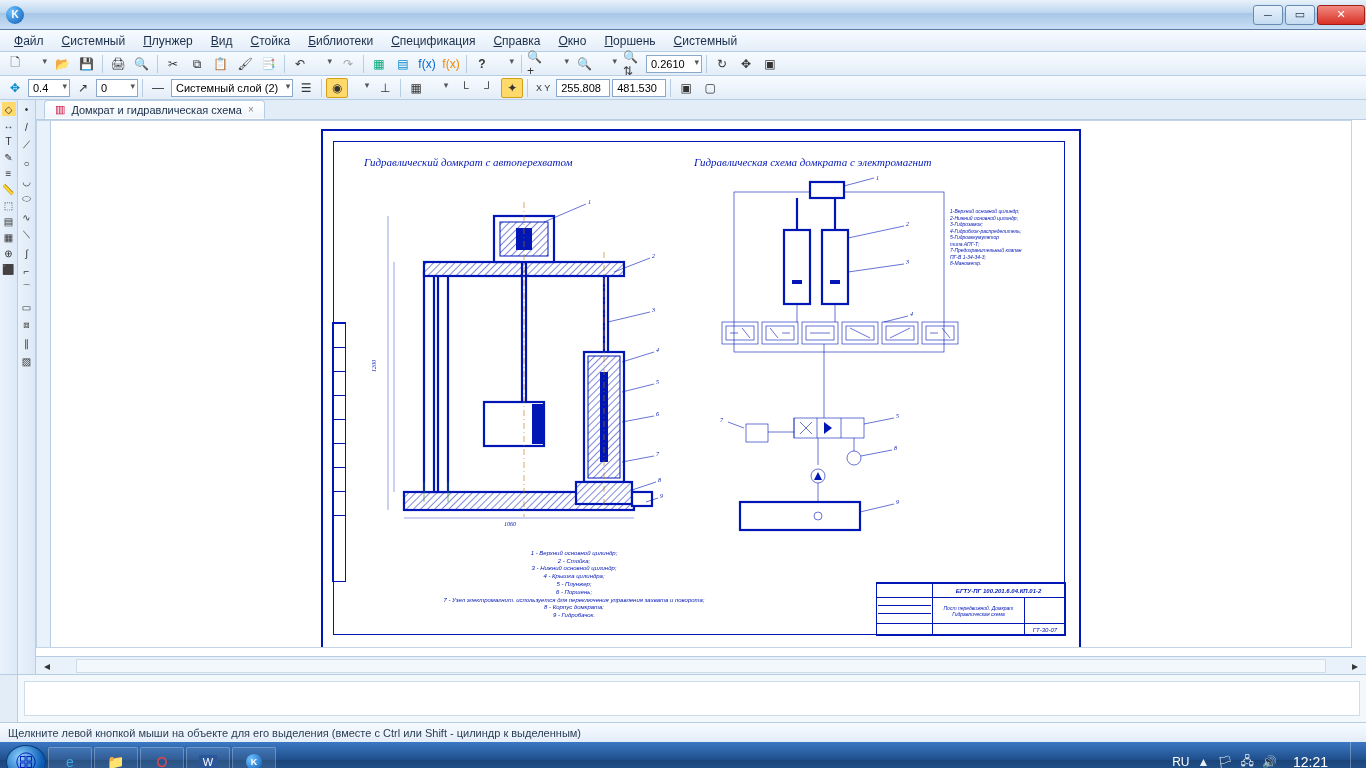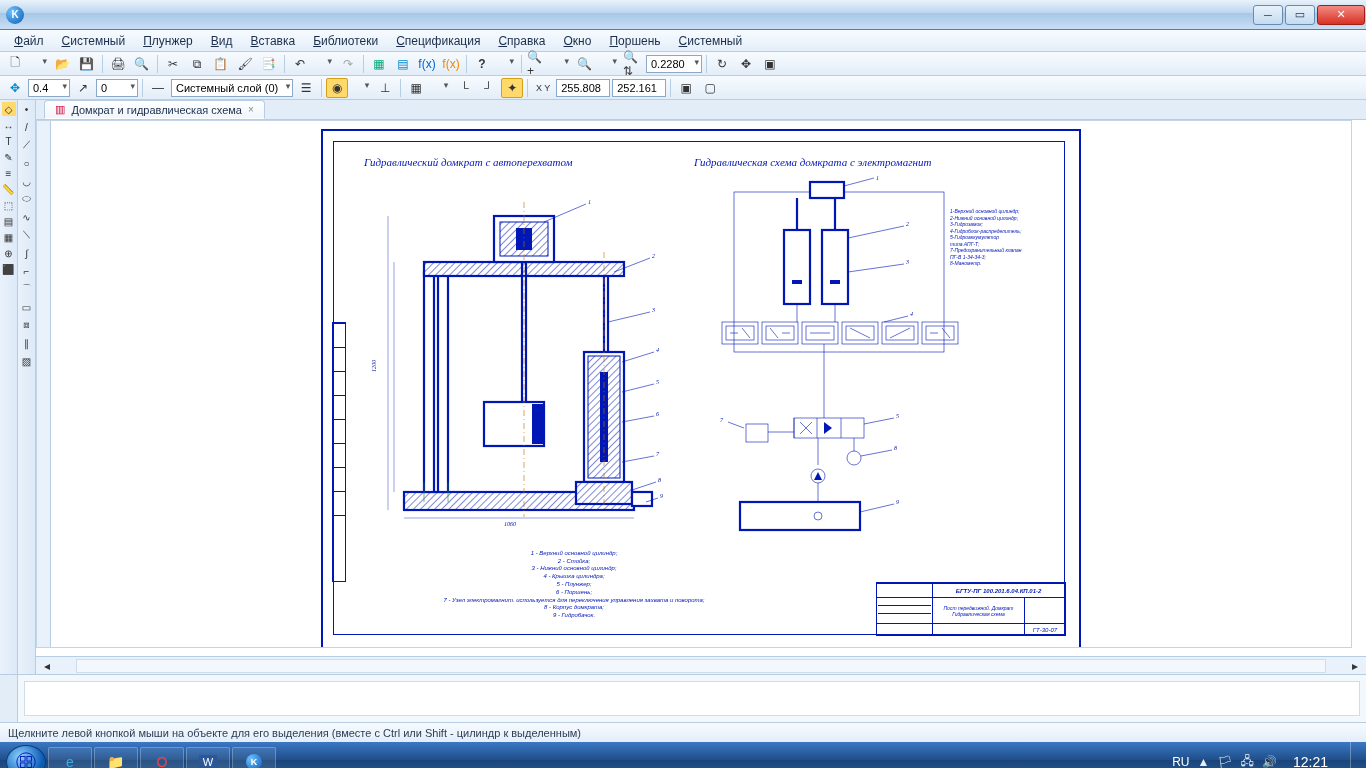--- a/index.html
+++ b/index.html
@@ -83,21 +83,21 @@
     <div class="win-btn">▭</div>
     <div class="win-btn win-close">✕</div>
   </div>
 </div>
 
 <div class="menubar">
   <span>Файл</span>
   <span>Системный</span>
   <span>Плунжер</span>
   <span>Вид</span>
-  <span>Вставка</span>
+  <span>Стойка</span>
   <span>Библиотеки</span>
   <span>Спецификация</span>
   <span>Справка</span>
   <span>Окно</span>
   <span>Поршень</span>
   <span>Системный</span>
 </div>
 
 <div class="toolbar">
   <span class="tbtn">🗋</span>
@@ -124,50 +124,50 @@
   <span class="tbtn" style="color:#e80">f(x)</span>
   <span class="sep"></span>
   <span class="tbtn" style="font-weight:bold">?</span>
   <span class="tbtn drop"></span>
   <span class="sep"></span>
   <span class="tbtn">🔍+</span>
   <span class="tbtn drop"></span>
   <span class="tbtn">🔍</span>
   <span class="tbtn drop"></span>
   <span class="tbtn">🔍⇅</span>
-  <span class="tfield drop" style="min-width:56px">0.2280</span>
+  <span class="tfield drop" style="min-width:56px">0.2610</span>
   <span class="sep"></span>
   <span class="tbtn">↻</span>
   <span class="tbtn">✥</span>
   <span class="tbtn">▣</span>
 </div>
 
 <div class="toolbar">
   <span class="tbtn" style="color:#08c">✥</span>
   <span class="tfield drop" style="min-width:42px">0.4</span>
   <span class="tbtn">↗</span>
   <span class="tfield drop" style="min-width:42px">0</span>
   <span class="sep"></span>
   <span class="tbtn">—</span>
-  <span class="tfield drop" style="min-width:120px">Системный слой (0)</span>
+  <span class="tfield drop" style="min-width:120px">Системный слой (2)</span>
   <span class="tbtn">☰</span>
   <span class="sep"></span>
   <span class="tbtn active">◉</span>
   <span class="tbtn drop"></span>
   <span class="tbtn">⊥</span>
   <span class="sep"></span>
   <span class="tbtn">▦</span>
   <span class="tbtn drop"></span>
   <span class="tbtn">└</span>
   <span class="tbtn">┘</span>
   <span class="tbtn active">✦</span>
   <span class="sep"></span>
   <span class="tbtn" style="font-size:9px">X Y</span>
   <span class="tfield" style="min-width:54px">255.808</span>
-  <span class="tfield" style="min-width:54px">252.161</span>
+  <span class="tfield" style="min-width:54px">481.530</span>
   <span class="sep"></span>
   <span class="tbtn">▣</span>
   <span class="tbtn">▢</span>
 </div>
 
 <div class="main-area">
 
   <div class="left-toolbar">
     <span class="lt" style="background:#ffd96a">◇</span>
     <span class="lt">↔</span>

